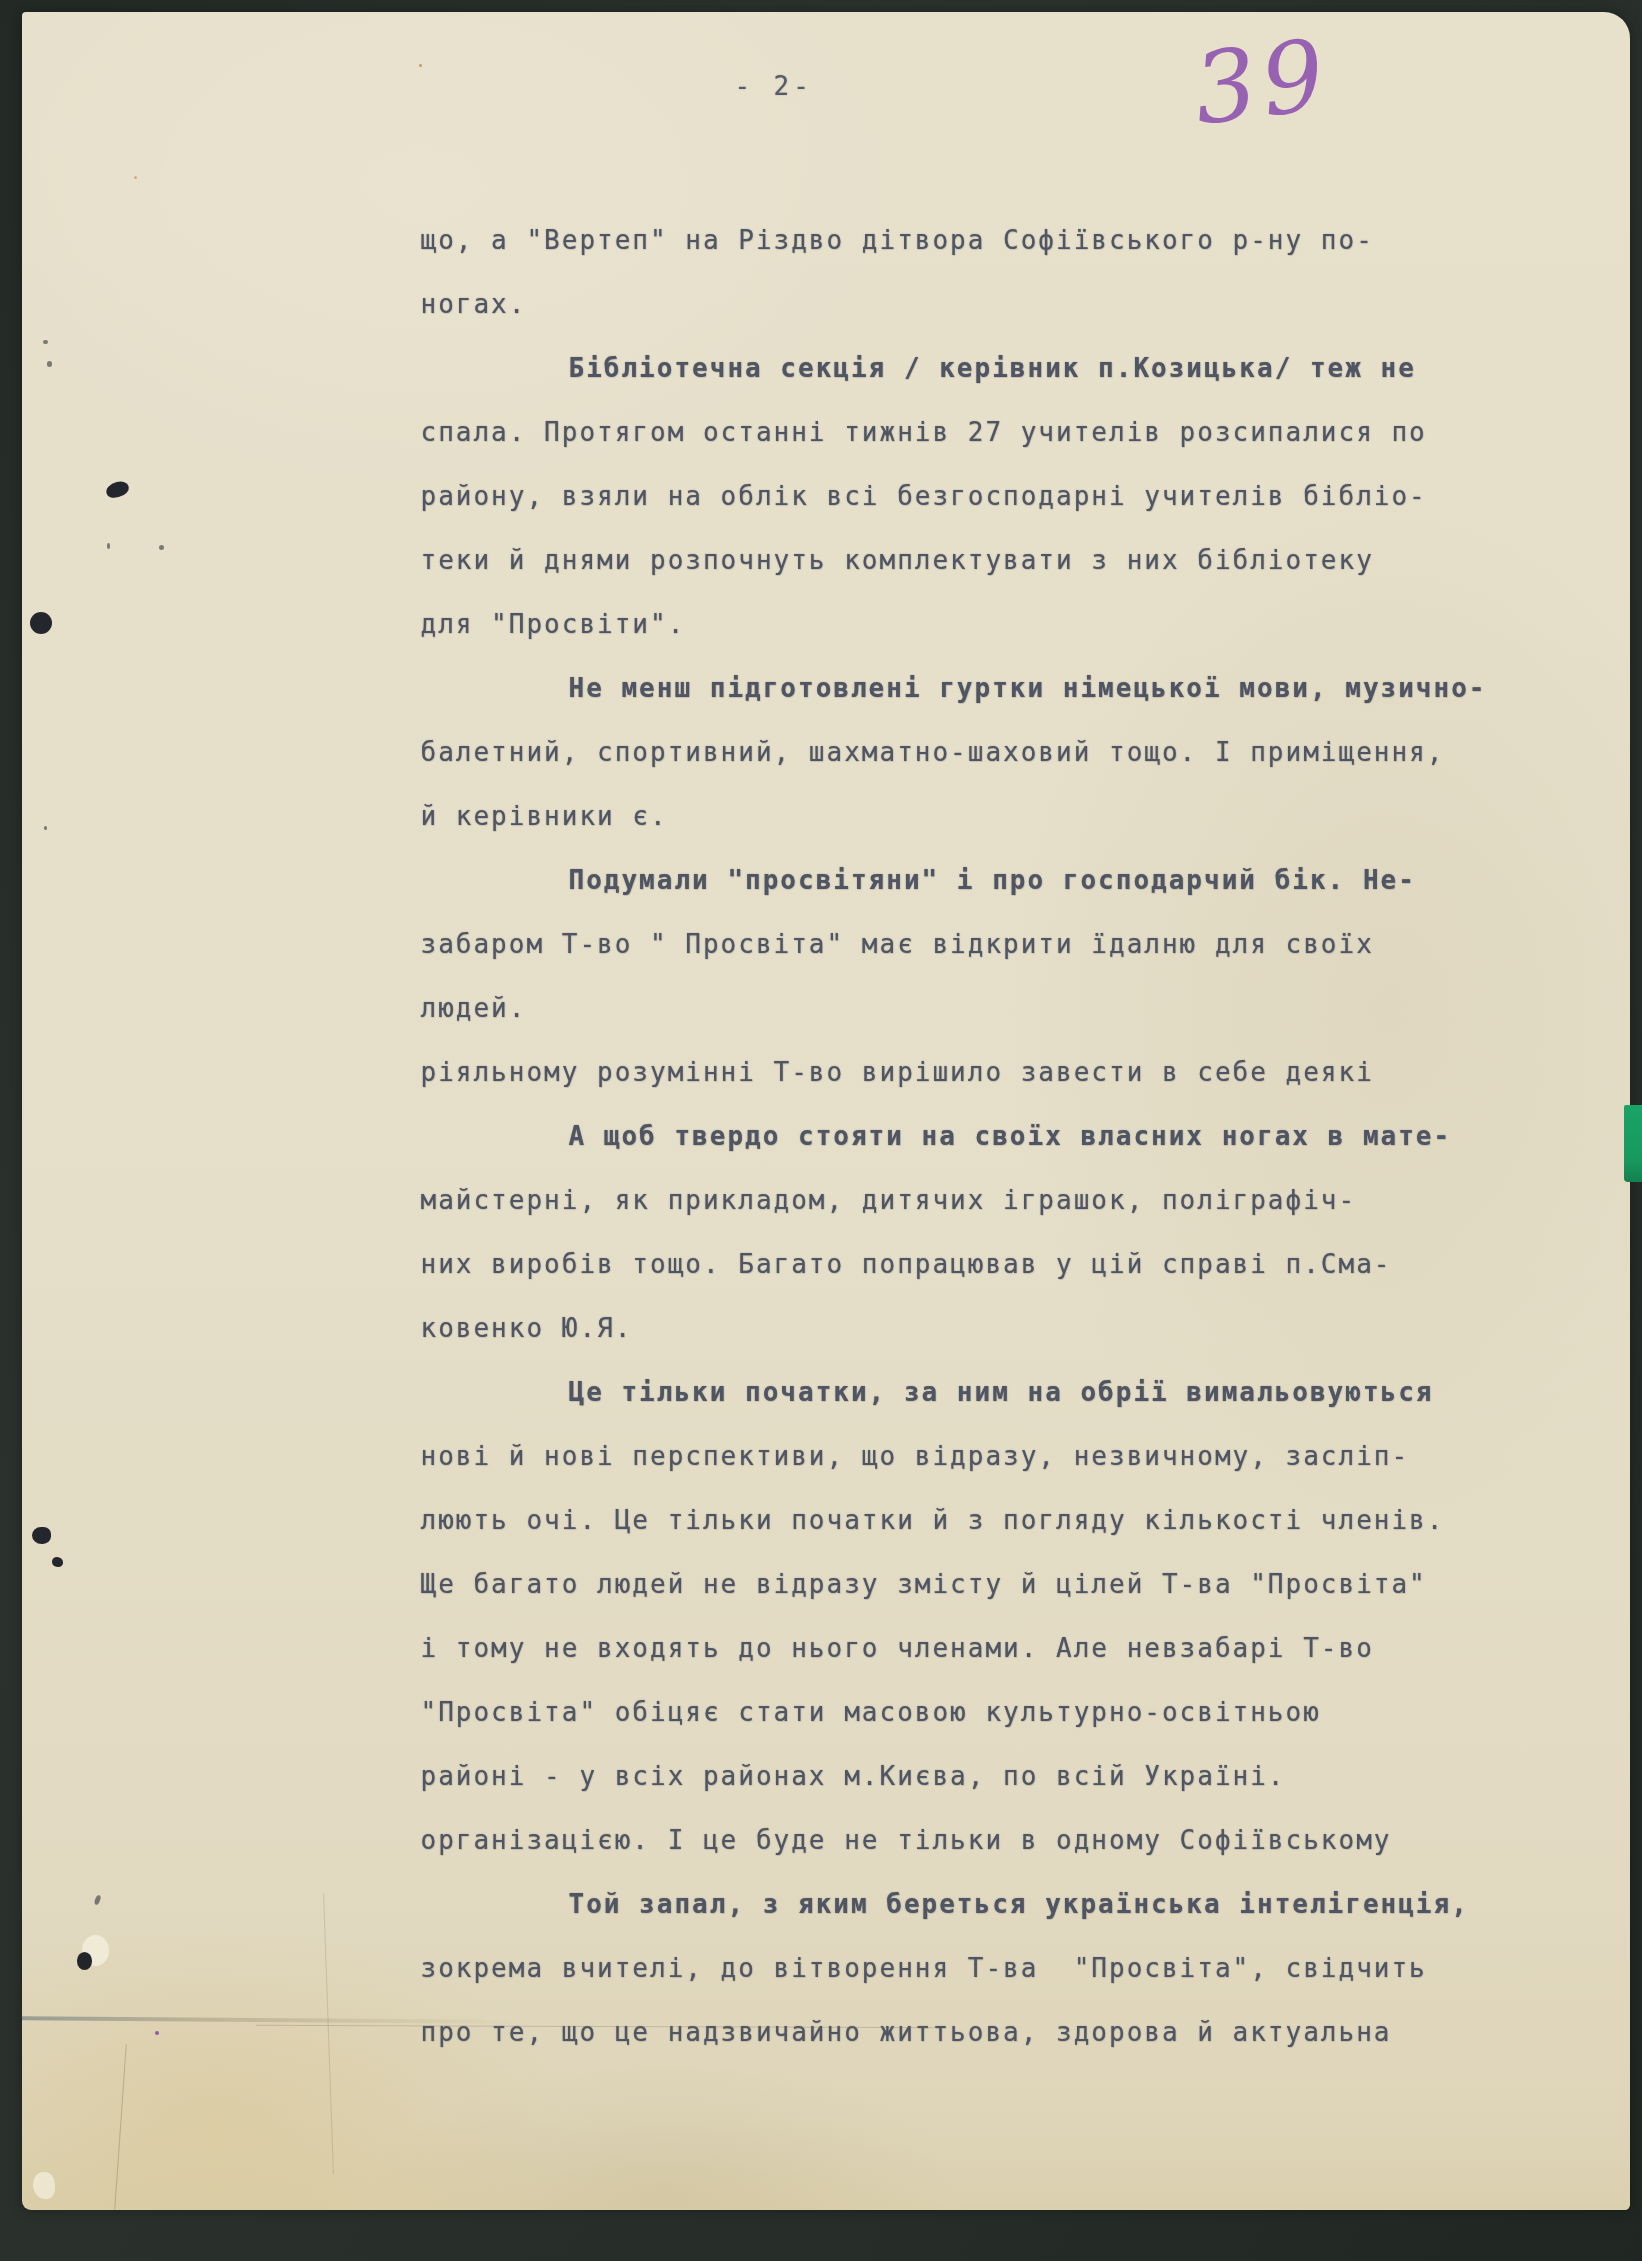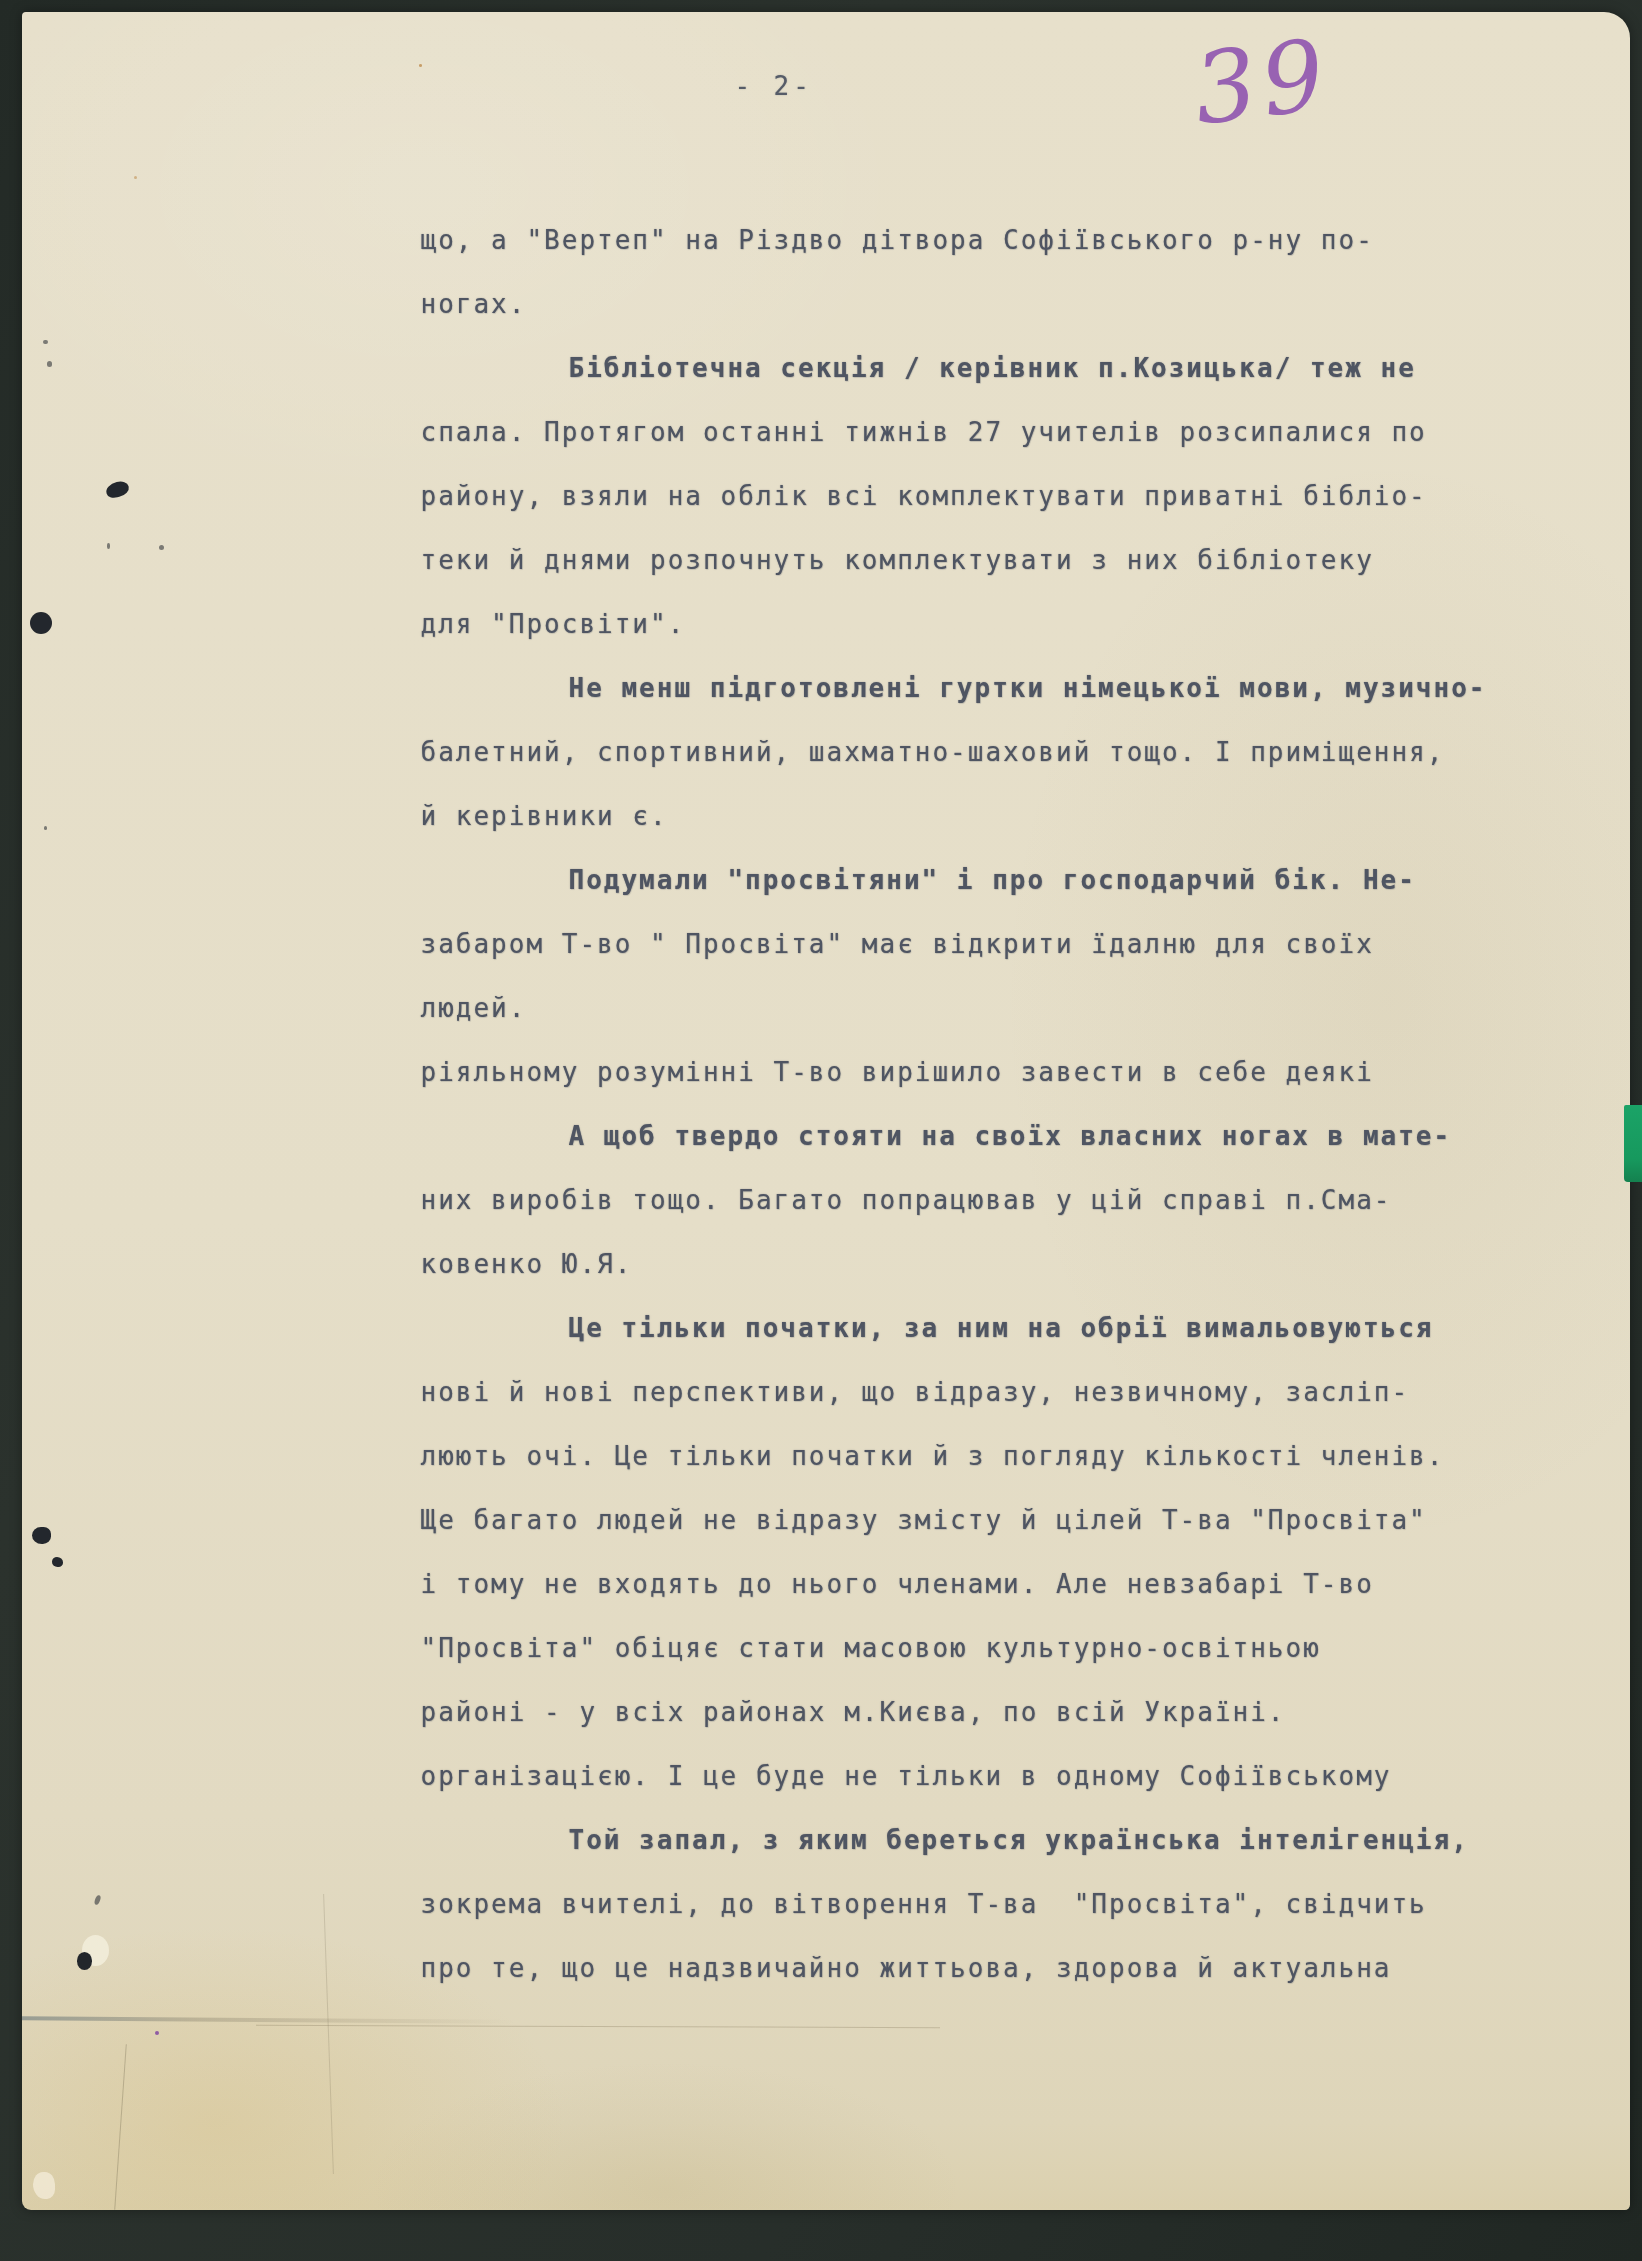--- a/index.html
+++ b/index.html
@@ -96,31 +96,32 @@
 
   <div class="page-number">- 2-</div>
 
   <div class="archival-number">39</div>
 
   <div class="typed-block">
       <div class="typed-line">що, а "Вертеп" на Різдво дітвора Софіївського р-ну по-</div>
       <div class="typed-line">ногах.</div>
       <div class="typed-line indent">Бібліотечна секція / керівник п.Козицька/ теж не</div>
       <div class="typed-line">спала. Протягом останні тижнів 27 учителів розсипалися по</div>
-      <div class="typed-line">району, взяли на облік всі комплектувати приватні бібліо-</div>
+      <div class="typed-line">району, взяли на облік всі безгосподарні учителів бібліо-</div>
       <div class="typed-line">теки й днями розпочнуть комплектувати з них бібліотеку</div>
       <div class="typed-line">для "Просвіти".</div>
       <div class="typed-line indent">Не менш підготовлені гуртки німецької мови, музично-</div>
       <div class="typed-line">балетний, спортивний, шахматно-шаховий тощо. І приміщення,</div>
       <div class="typed-line">й керівники є.</div>
       <div class="typed-line indent">Подумали "просвітяни" і про господарчий бік. Не-</div>
       <div class="typed-line">забаром Т-во " Просвіта" має відкрити їдалню для своїх</div>
       <div class="typed-line">людей.</div>
       <div class="typed-line">ріяльному розумінні Т-во вирішило завести в себе деякі</div>
       <div class="typed-line indent">А щоб твердо стояти на своїх власних ногах в мате-</div>
+      <div class="typed-line">майстерні, як прикладом, дитячих іграшок, поліграфіч-</div>
       <div class="typed-line">них виробів тощо. Багато попрацював у цій справі п.Сма-</div>
       <div class="typed-line">ковенко Ю.Я.</div>
       <div class="typed-line indent">Це тільки початки, за ним на обрії вимальовуються</div>
       <div class="typed-line">нові й нові перспективи, що відразу, незвичному, засліп-</div>
       <div class="typed-line">люють очі. Це тільки початки й з погляду кількості членів.</div>
       <div class="typed-line">Ще багато людей не відразу змісту й цілей Т-ва "Просвіта"</div>
       <div class="typed-line">і тому не входять до нього членами. Але невзабарі Т-во</div>
       <div class="typed-line">"Просвіта" обіцяє стати масовою культурно-освітньою</div>
       <div class="typed-line">районі - у всіх районах м.Києва, по всій Україні.</div>
       <div class="typed-line">організацією. І це буде не тільки в одному Софіївському</div>

